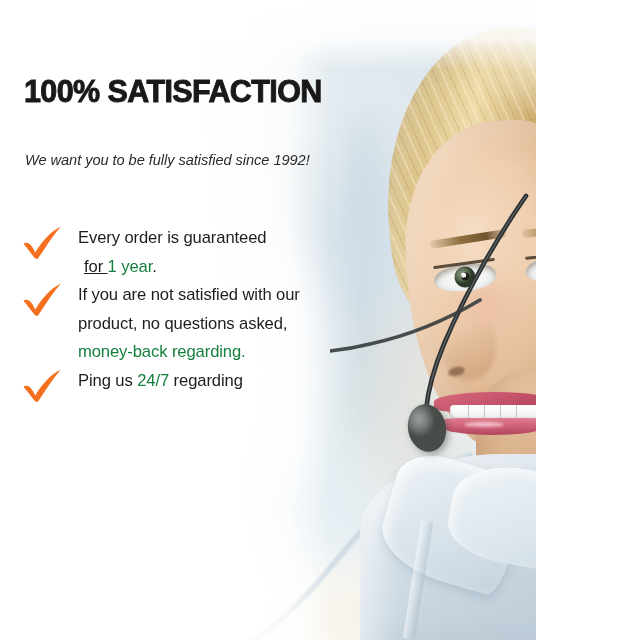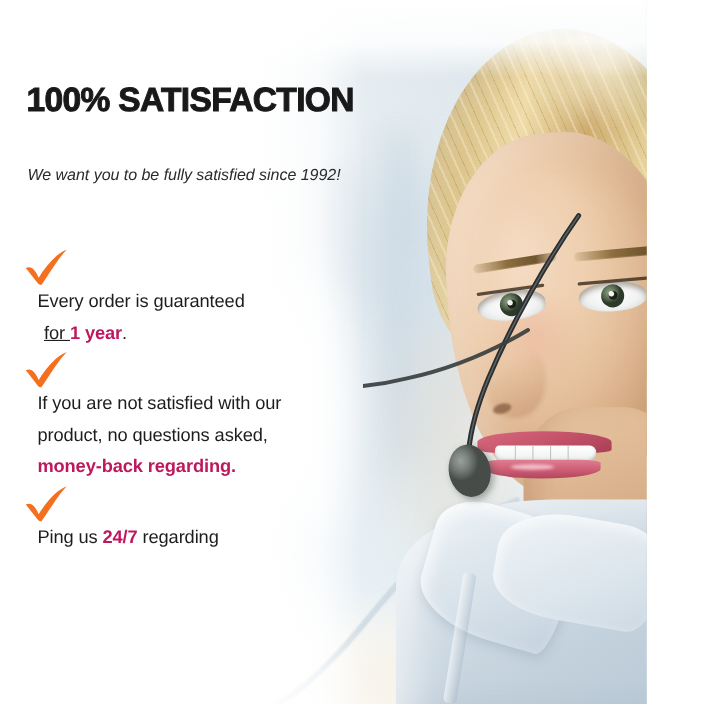--- a/index.html
+++ b/index.html
@@ -1,21 +1,21 @@
 <!DOCTYPE html>
 <html><head>
 <meta charset="utf-8">
 <style>
   html,body{margin:0;padding:0;}
   body{
     width:640px;height:640px;overflow:hidden;
     font-family:"Liberation Sans",sans-serif;
     background:#ffffff;
   }
-  #banner{position:relative;width:588px;height:640px;overflow:hidden;background:#fdfefe;}
+  #banner{position:relative;width:536px;height:640px;overflow:hidden;background:#fdfefe;}
 
   
   .photo-layer{position:absolute;inset:0;overflow:hidden;}
 
   
   .bg-sky{
     position:absolute;inset:0;
     background:
       radial-gradient(120% 90% at 100% 0%,  #d3e0e8 0%, #e2eaef 32%, #f2f6f8 62%, #ffffff 85%),
       linear-gradient(160deg,#ffffff 0%,#fbfdfd 38%,#eef4f7 72%,#e4edf2 100%);
@@ -176,30 +176,30 @@
   }
   .hl1{font-size:30.5px;color:#191919;}
   .hl2{font-size:30.5px;color:#F4701E;margin-top:9px;}
   .subtitle{
     position:absolute;left:25px;top:152px;
     font-size:14.6px;font-style:italic;font-weight:500;color:#2b2b2b;
     letter-spacing:-.05px;
   }
 
   .bullets{position:absolute;left:20px;top:224px;width:400px;}
-  .bullet{position:relative;display:flex;align-items:flex-start;flex-direction:column;}
+  .bullet{position:relative;display:flex;align-items:flex-start;}
   .b1{margin-top:0;}
   .b2{}
   .b3{}
   .check{flex:0 0 auto;width:44px;height:34px;margin-top:2px;}
   .btext{
     font-size:16.6px;color:#1d1d1d;line-height:1.72;letter-spacing:-.1px;
     padding-left:14px;
   }
-  .btext b{font-weight:bold;color:#be185d;}
+  .btext b{font-weight:normal;color:#15803d;}
   .indent{padding-left:6px;text-decoration:underline;}
 </style>
 </head>
 <body>
 
 <div id="banner">
 
   <div class="photo-layer">
     <div class="bg-sky"></div>
 

